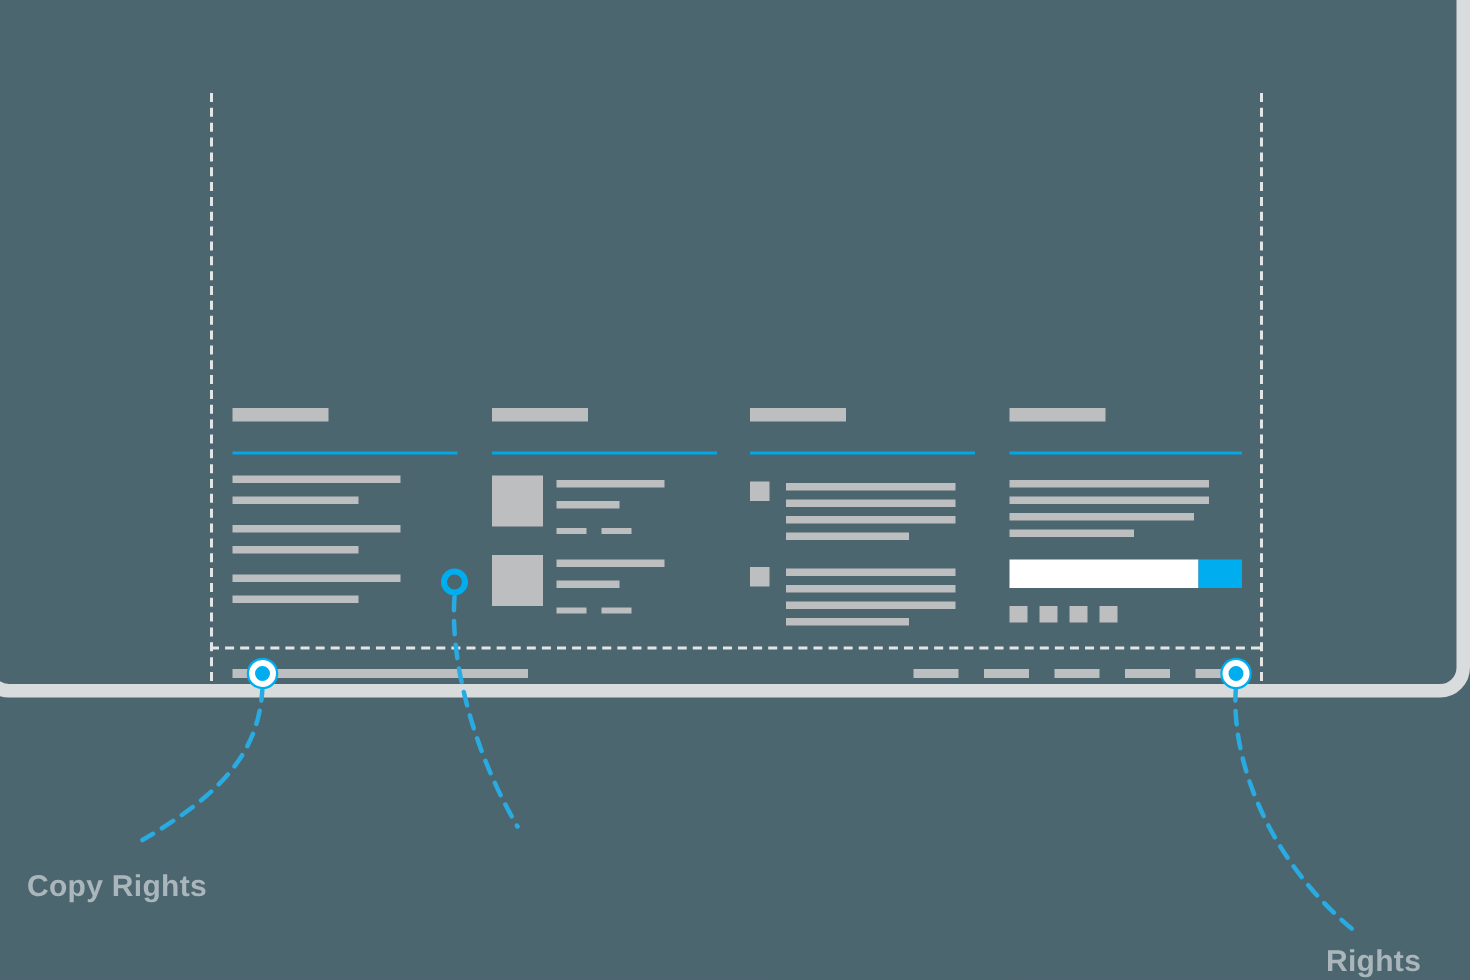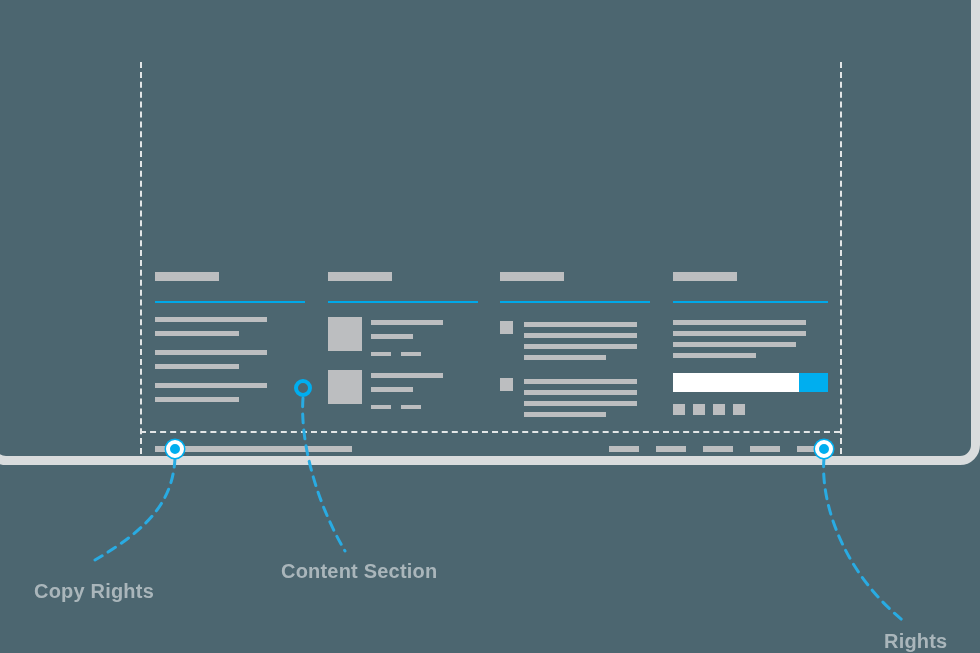--- a/index.html
+++ b/index.html
@@ -359,17 +359,16 @@
 
     <path d="M303,398 C300,440 315,500 345,551" fill="none" stroke="#29abe2" stroke-width="3" stroke-dasharray="9 7" stroke-linecap="round"></path>
 
     <path d="M824,458 C820,505 845,575 906,623" fill="none" stroke="#29abe2" stroke-width="3" stroke-dasharray="9 7" stroke-linecap="round"></path>
   </svg>
 
   <div class="marker filled" style="left:166px; top:440px;"></div>
   <div class="marker ring" style="left:294px; top:379px;"></div>
   <div class="marker filled" style="left:815px; top:440px;"></div>
 
-  <div class="callout-label" style="left:34px;  top:580px;">Copy Rights</div>
-  <div class="callout-label" style="left:281px; top:560px;">Content Section</div>
+  <div class="callout-label" style="left:18px;  top:580px;">Copy Rights</div>
   <div class="callout-label" style="left:884px; top:630px;">Rights</div>
 
 </div>
 
 </body></html>

